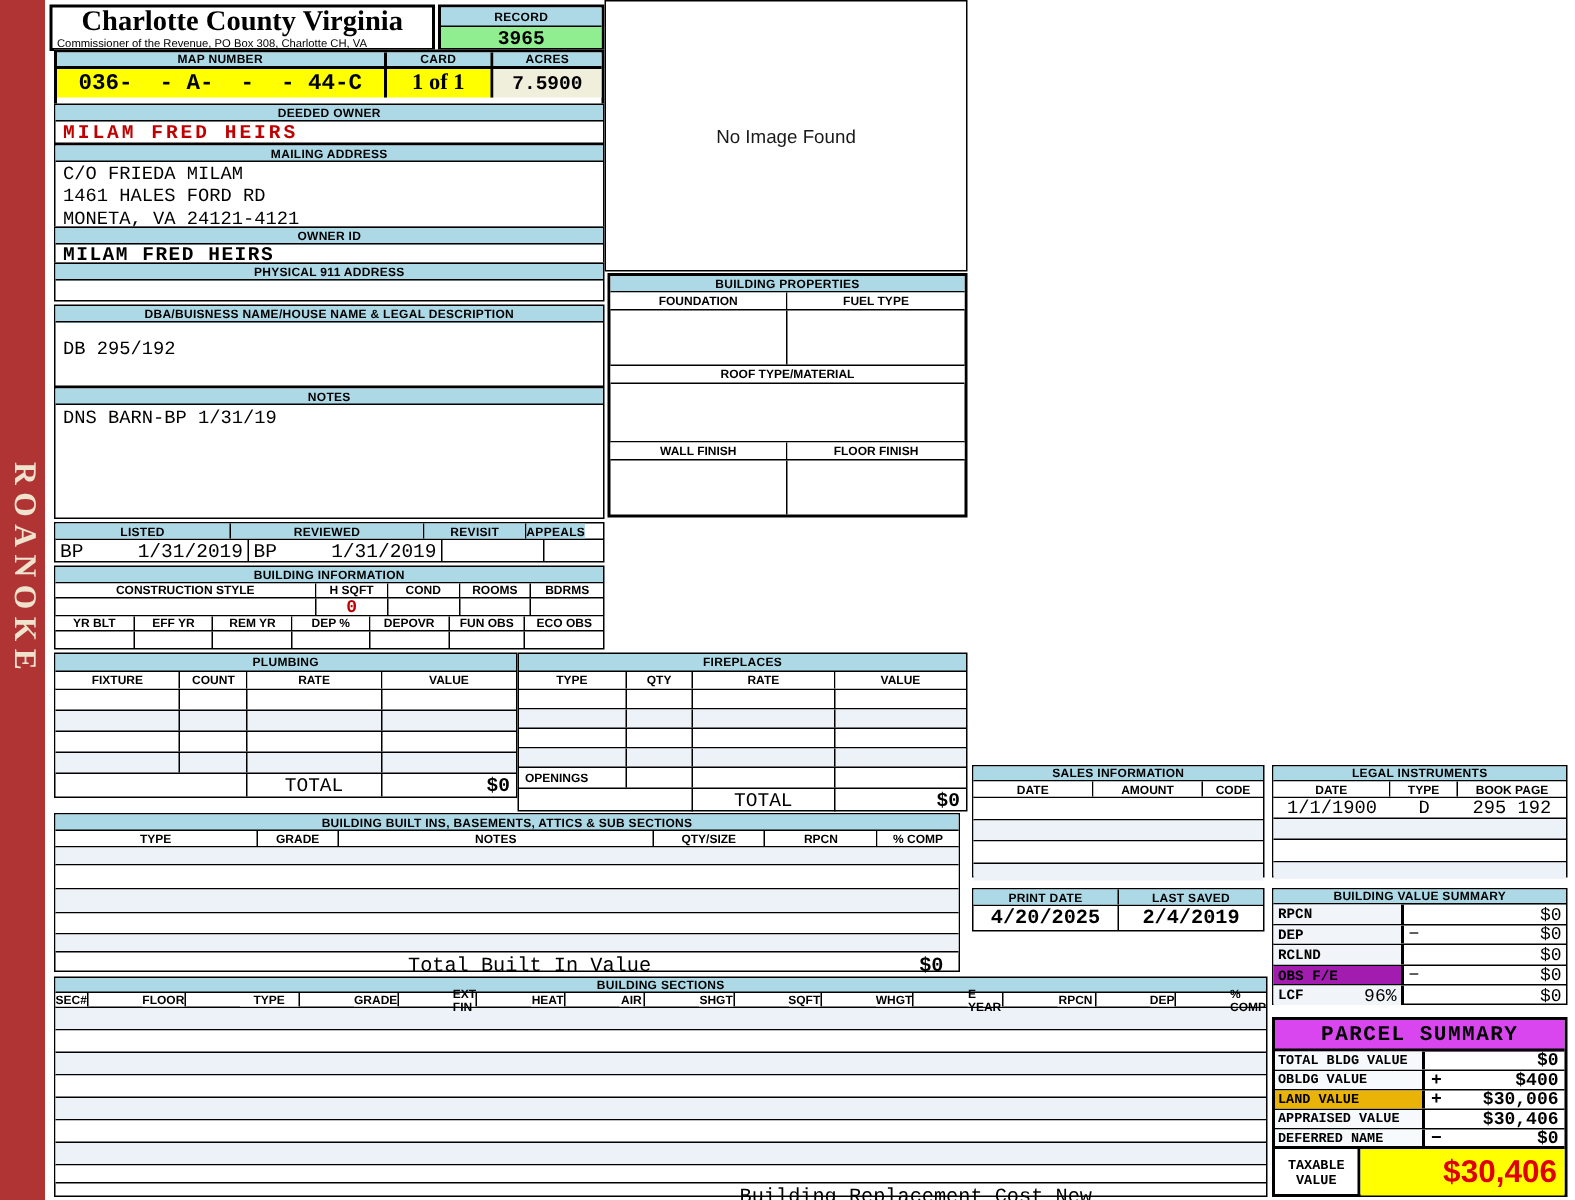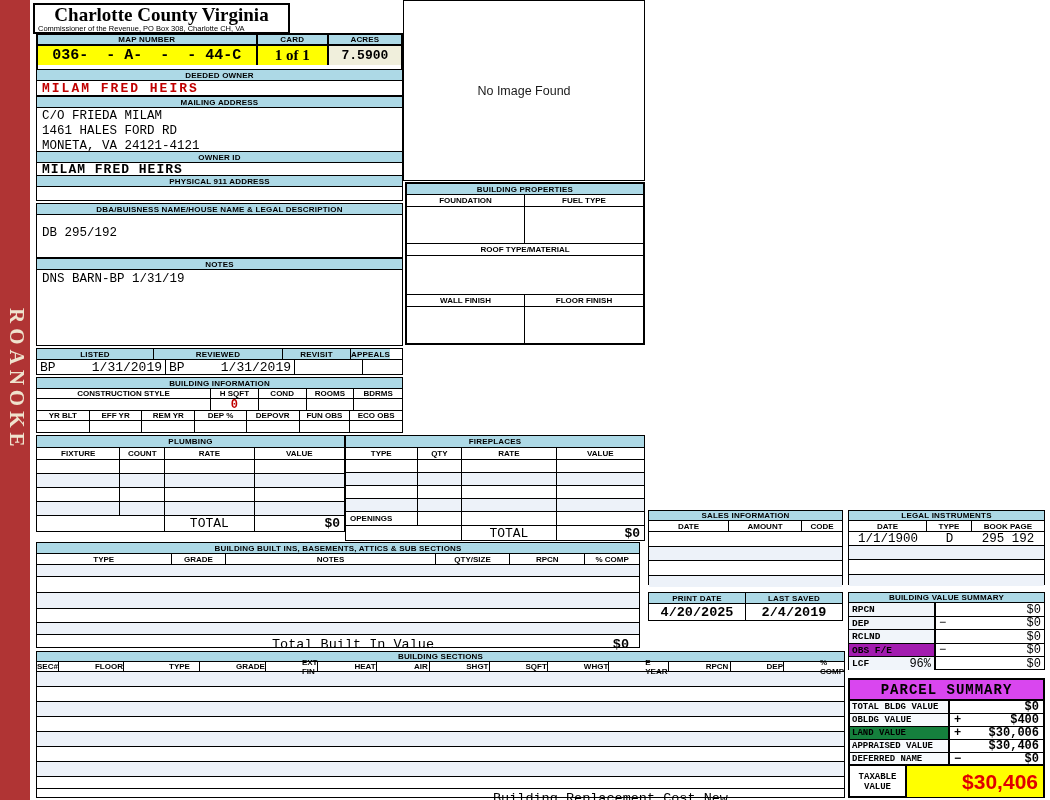--- a/index.html
+++ b/index.html
@@ -32,20 +32,24 @@
 
   <div class="a" style="left:0;top:0;width:30px;height:800px;background:#B03434;"></div>
   <div class="a" style="left:1px;top:240px;width:28px;height:280px;writing-mode:vertical-rl;text-align:center;
               font-family:'Liberation Serif',serif;font-size:21px;font-weight:bold;letter-spacing:5px;color:#EFE3CE;">ROANOKE</div>
 
   <div class="blk2" style="left:33px;top:3px;width:257px;height:31px;">
     <div style="font-family:'Liberation Serif',serif;font-size:19px;font-weight:600;text-align:center;line-height:20px;">Charlotte County Virginia</div>
     <div style="font-size:7.5px;text-align:left;padding-left:3px;line-height:8px;">Commissioner of the Revenue, PO Box 308, Charlotte CH, VA</div>
   </div>
 
+  <div class="blk2" style="left:292px;top:3px;width:111px;height:31px;">
+    <div class="hdr bb" style="height:13px;">RECORD</div>
+    <div class="m cen" style="height:14px;background:#90EE90;font-weight:bold;font-size:13px;">3965</div>
+  </div>
 
   <div class="blk2" style="left:36px;top:33px;width:367px;height:44px;">
     <div class="row bb2" style="height:11px;">
       <div class="hdr br2" style="width:222px;">MAP NUMBER</div>
       <div class="hdr br2" style="width:72px;">CARD</div>
       <div class="hdr" style="width:73px;">ACRES</div>
     </div>
     <div class="row" style="height:19px;">
       <div class="m cen br2" style="width:222px;background:#FFFF00;font-weight:bold;font-size:15px;white-space:pre;">036-  - A-  -  - 44-C</div>
       <div class="cen br2" style="width:72px;background:#FFFF00;font-family:'Liberation Serif',serif;font-weight:bold;font-size:15px;">1 of 1</div>
@@ -409,21 +413,21 @@
       </div>
     </div>
     <div class="row bb" style="height:13px;">
       <div class="br2 m vcell" style="width:100px;background:#F7FAFD;font-weight:bold;font-size:9px;padding-left:2px;">OBLDG VALUE</div>
       <div class="m vcell" style="flex:1;justify-content:space-between;padding:0 4px;font-weight:bold;font-size:12px;">
         <span>+</span>
         <span>$400</span>
       </div>
     </div>
     <div class="row bb" style="height:13px;">
-      <div class="br2 m vcell" style="width:100px;background:#15803d;font-weight:bold;font-size:9px;padding-left:2px;">LAND VALUE</div>
+      <div class="br2 m vcell" style="width:100px;background:#eab308;font-weight:bold;font-size:9px;padding-left:2px;">LAND VALUE</div>
       <div class="m vcell" style="flex:1;justify-content:space-between;padding:0 4px;font-weight:bold;font-size:12px;">
         <span>+</span>
         <span>$30,006</span>
       </div>
     </div>
     <div class="row bb" style="height:13px;">
       <div class="br2 m vcell" style="width:100px;background:#F7FAFD;font-weight:bold;font-size:9px;padding-left:2px;">APPRAISED VALUE</div>
       <div class="m vcell" style="flex:1;justify-content:space-between;padding:0 4px;font-weight:bold;font-size:12px;">
         <span></span>
         <span>$30,406</span>

